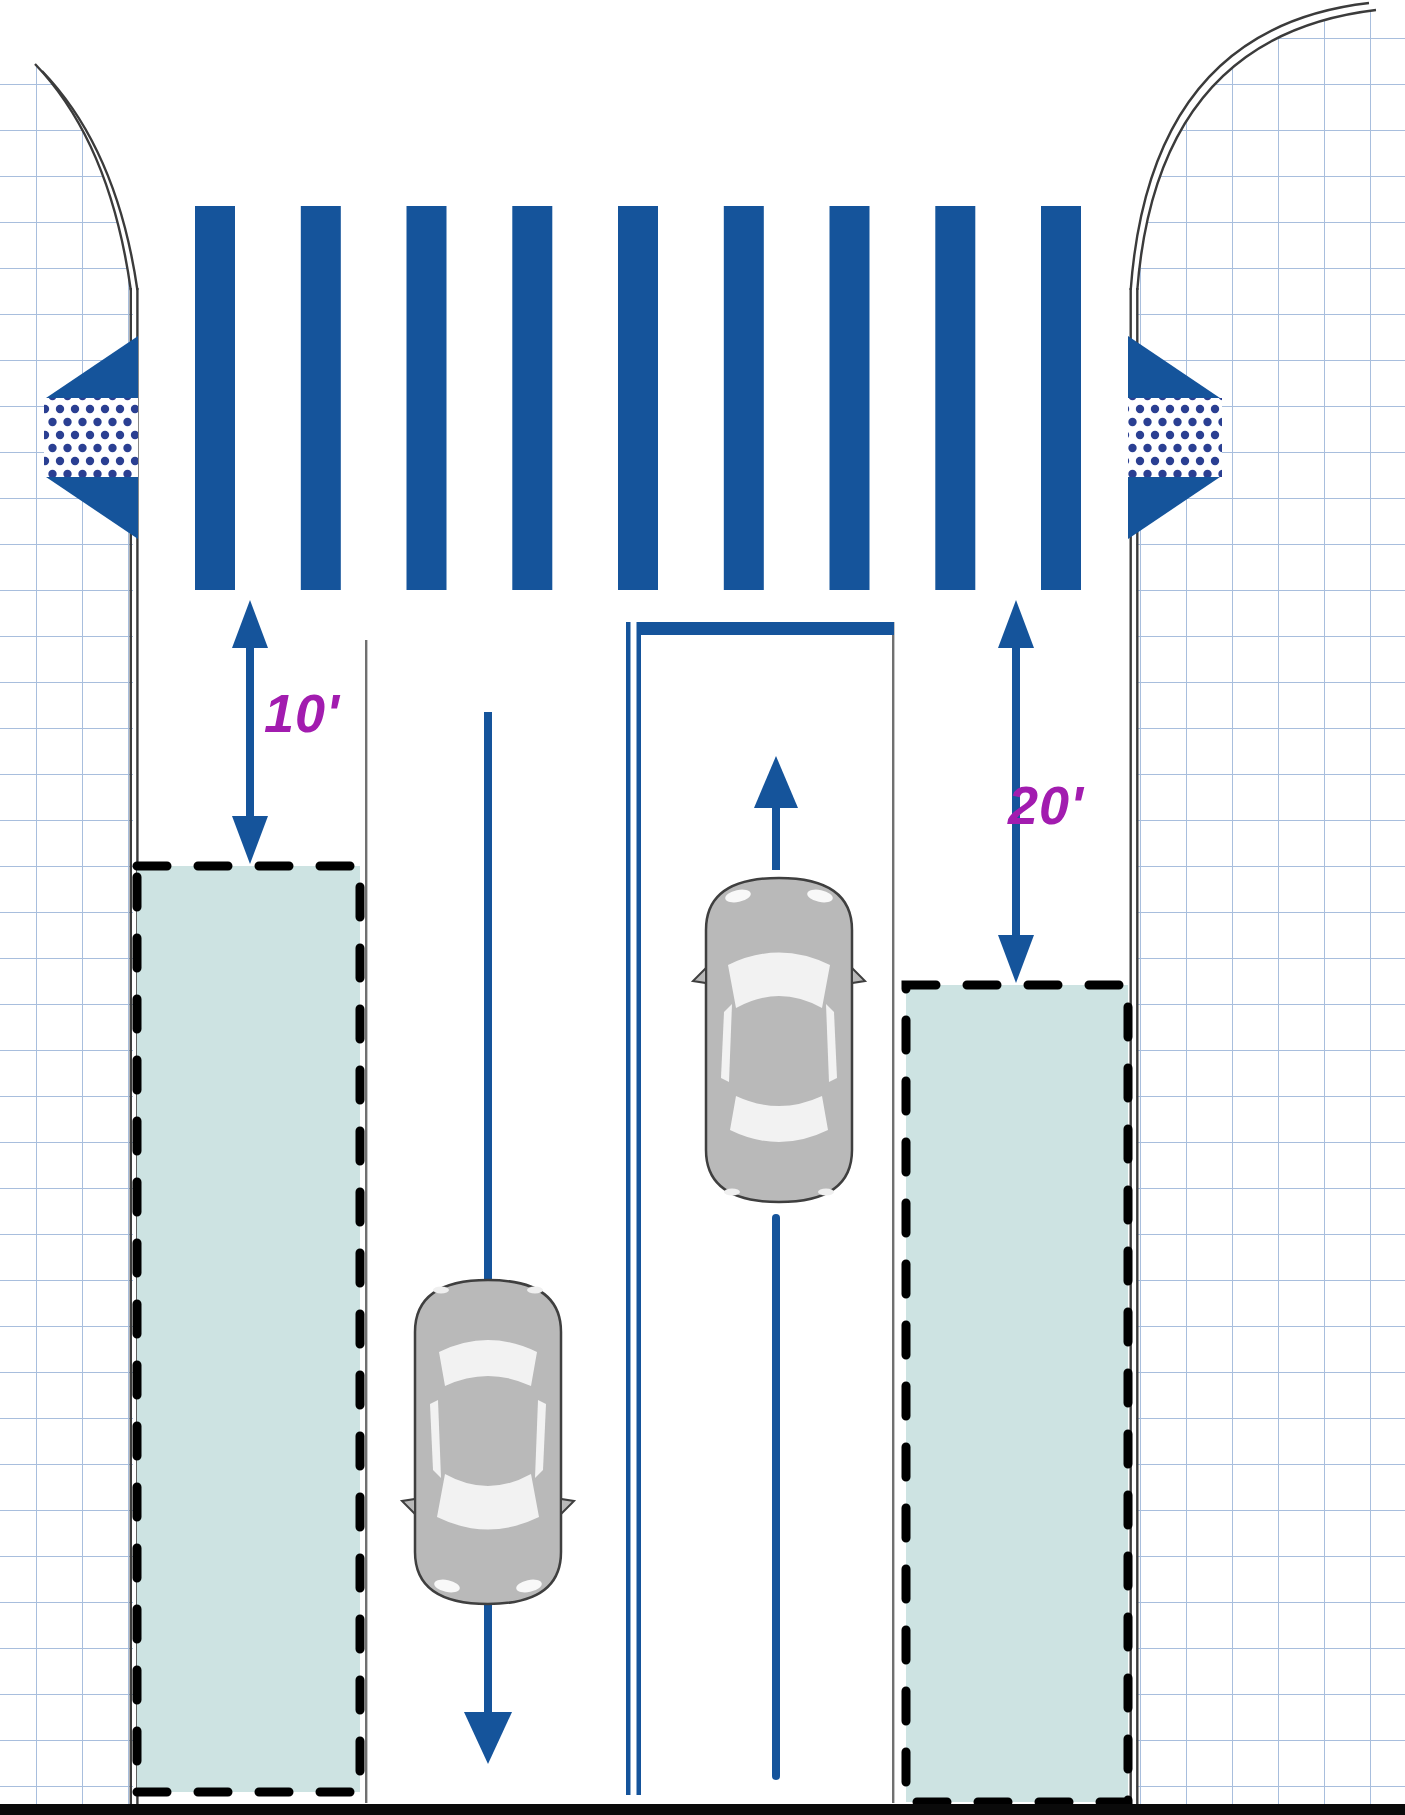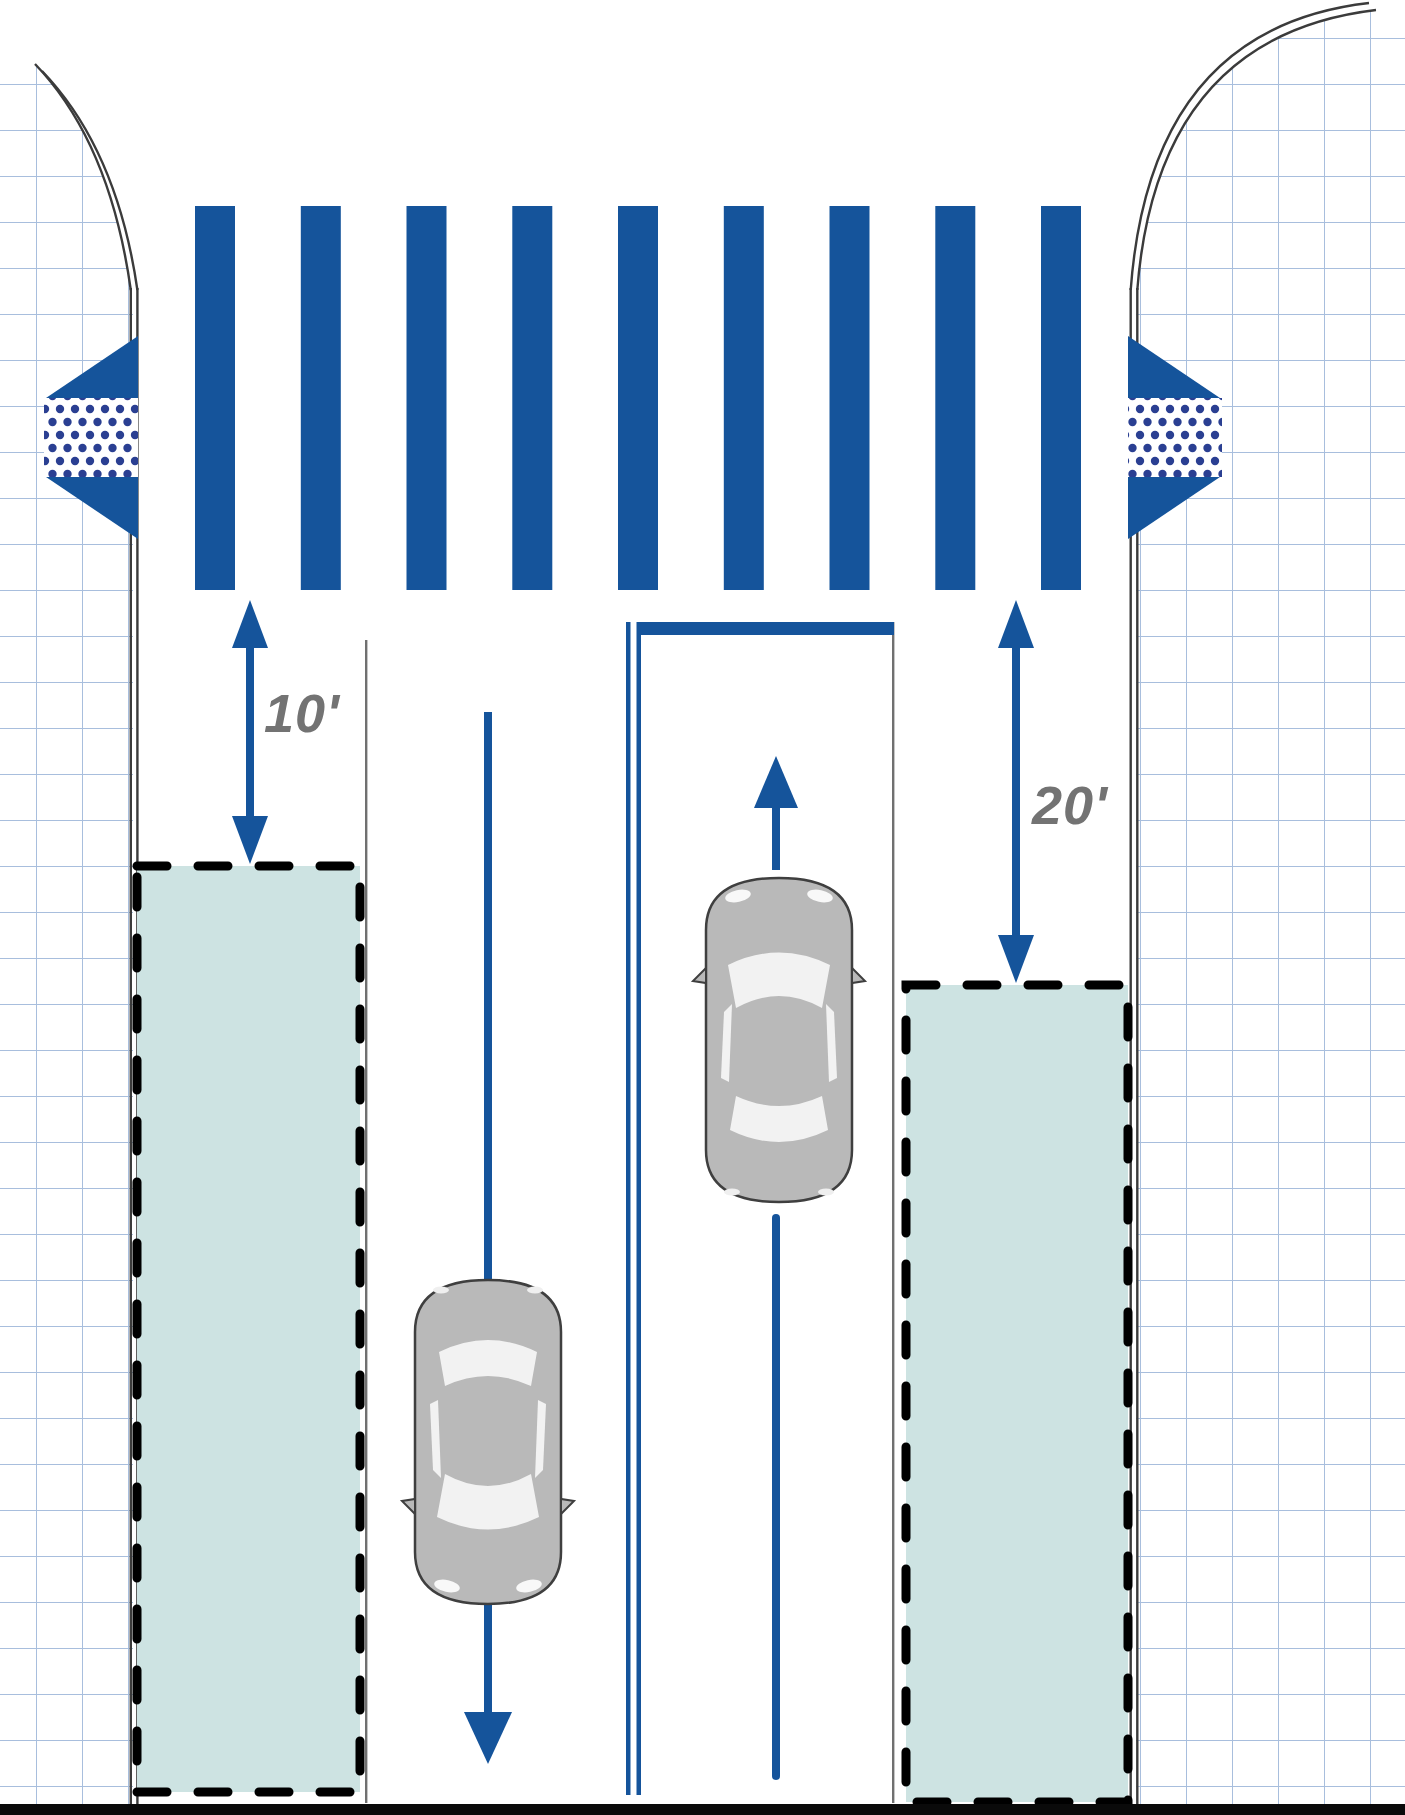--- a/index.html
+++ b/index.html
@@ -11,27 +11,27 @@
     overflow:hidden;
     font-family:"Liberation Sans", sans-serif;
   }
   .stage svg{position:absolute;left:0;top:0;}
   .dim-label{
     position:absolute;
     font-family:"Liberation Sans", sans-serif;
     font-style:italic;
     font-weight:700;
     font-size:54px;
-    color:#737373;
+    color:#a21caf;
     letter-spacing:1px;
     line-height:1;
     user-select:none;
   }
   .label-10{left:264px;top:686px;}
-  .label-20{left:1032px;top:778px;font-style:italic;}
+  .label-20{left:1008px;top:778px;font-style:italic;}
 </style>
 </head>
 <body>
 
 <div class="stage">
 
 <svg width="1405" height="1815" viewBox="0 0 1405 1815">
   <defs>
     <pattern id="grid" x="36" y="38" width="46" height="46" patternUnits="userSpaceOnUse">
       <path d="M46,0 H0 V46" fill="none" stroke="#A8BEDD" stroke-width="2"></path>

